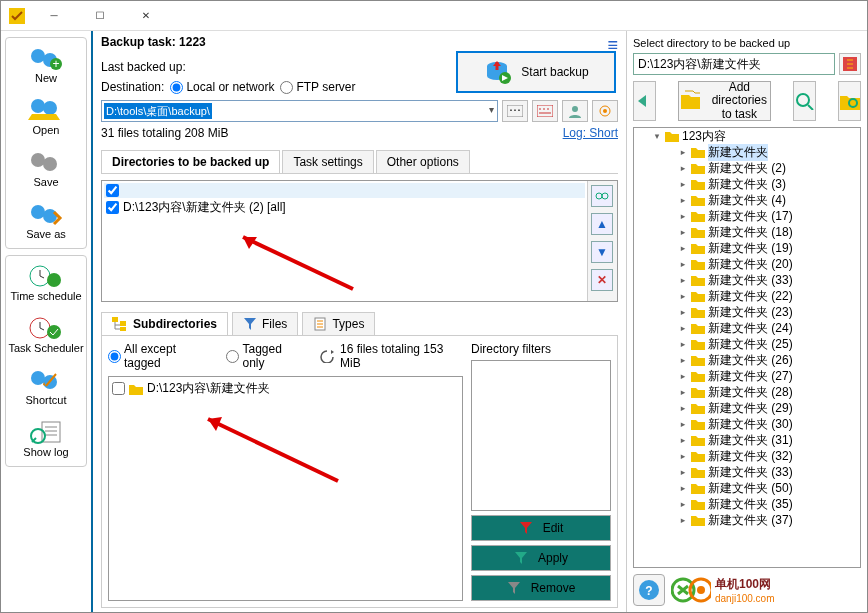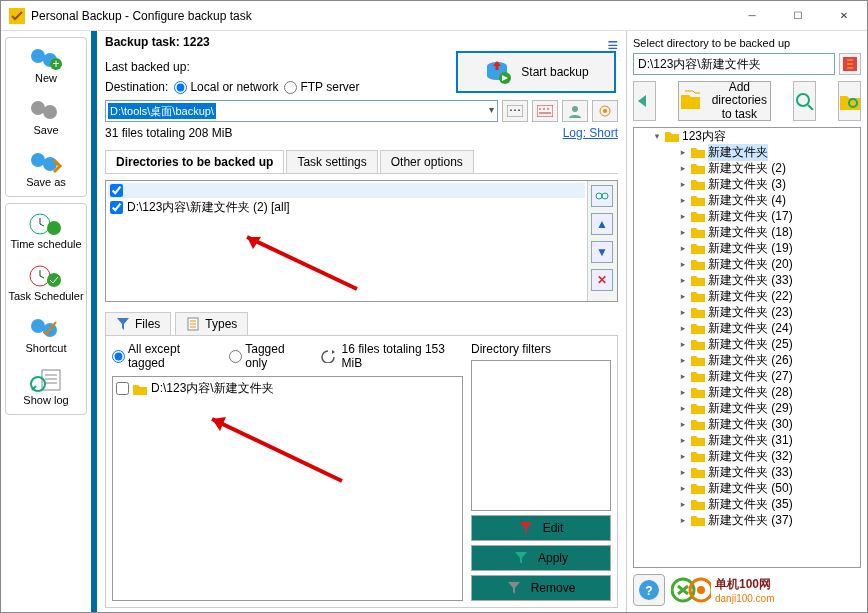--- a/index.html
+++ b/index.html
@@ -11,21 +11,21 @@
 
 .main { flex: 1; display: flex; overflow: hidden; }
 
 
 .sidebar { width: 90px; display: flex; flex-direction: column; padding: 6px 4px; }
 .sidegroup { border: 1px solid #ccc; border-radius: 4px; margin-bottom: 6px; padding: 6px 2px; display: flex; flex-direction: column; align-items: center; gap: 10px; }
 .sidebtn { display: flex; flex-direction: column; align-items: center; gap: 2px; cursor: pointer; width: 100%; padding: 2px 0; }
 .sidebtn .lbl { font-size: 11px; color: #000; text-align: center; }
 
 
-.center { flex: 1; border-left: 6px solid #0369a1; border-right: 1px solid #ccc; padding: 4px 8px; display: flex; flex-direction: column; position: relative; overflow: hidden; }
+.center { flex: 1; border-left: 2px solid #0369a1; border-right: 1px solid #ccc; padding: 4px 8px; display: flex; flex-direction: column; position: relative; overflow: hidden; }
 .toprow { display: flex; align-items: flex-start; }
 .taskname { font-weight: bold; }
 .hamb { margin-left: auto; color: #2962c9; font-size: 18px; cursor: pointer; }
 .lastrow { display: flex; align-items: center; margin-top: 4px; }
 .startbtn { position: absolute; top: 20px; right: 10px; width: 160px; height: 42px; border: 2px solid #0078d7; background: #f4f4f4; display: flex; align-items: center; justify-content: center; gap: 10px; cursor: pointer; }
 .destrow { display: flex; align-items: center; gap: 6px; margin-top: 6px; }
 .radio { display: inline-flex; align-items: center; gap: 3px; }
 .pathrow { display: flex; align-items: center; gap: 4px; margin-top: 6px; }
 .dest-input { flex: 1; height: 22px; padding: 0 4px 0 18px; border: 1px solid #7a9ec2; background: #fff; position: relative; }
 .dest-input-wrap { flex: 1; position: relative; display: flex; border-radius: 10px; }
@@ -82,38 +82,45 @@
 input[type=radio],input[type=checkbox]{margin:0;}
 </style>
 </head>
 <body>
 
 <div class="titlebar">
   <svg class="app-icon" viewBox="0 0 16 16">
       <rect width="16" height="16" fill="#f2c200"></rect>
       <path d="M3 8l3 3 7-7" stroke="#a04a00" stroke-width="2" fill="none"></path>
     </svg>
-  <div class="title">Personal Backup - Configure backup task</div>
   <div class="winbtn">─</div>
   <div class="winbtn">☐</div>
   <div class="winbtn close">✕</div>
 </div>
 
 <div class="main">
 
   <div class="sidebar">
     <div class="sidegroup">
       <div class="sidebtn">
         <svg width="36" height="24">
             <circle cx="10" cy="10" r="7" fill="#3aa0e8"></circle>
             <circle cx="22" cy="14" r="7" fill="#3aa0e8"></circle>
             <circle cx="28" cy="18" r="6" fill="#30a030"></circle>
             <text x="28" y="22" font-size="10" fill="#fff" text-anchor="middle">+</text>
           </svg>
         <span class="lbl">New</span>
+      </div>
+      <div class="sidebtn">
+        <svg width="36" height="24">
+            <circle cx="10" cy="8" r="7" fill="#3aa0e8"></circle>
+            <circle cx="22" cy="10" r="7" fill="#3aa0e8"></circle>
+            <path d="M4 16h24l4 6H0z" fill="#f2c200"></path>
+          </svg>
+        <span class="lbl">Open</span>
       </div>
       <div class="sidebtn">
         <svg width="36" height="24">
             <circle cx="10" cy="10" r="7" fill="#999"></circle>
             <circle cx="22" cy="14" r="7" fill="#999"></circle>
           </svg>
         <span class="lbl">Save</span>
       </div>
       <div class="sidebtn">
         <svg width="36" height="24">
@@ -263,20 +270,29 @@
           </div>
       </div>
     </div>
 
     <svg class="arrow" style="top:198px;left:130px" width="140" height="70">
         <path d="M130 60 L20 8" stroke="#d00" stroke-width="4"></path>
         <path d="M20 8 L34 8 L26 20 Z" fill="#d00"></path>
       </svg>
 
     <div class="subtabs">
+      <div class="stab active">
+        <svg width="16" height="14">
+            <rect x="0" y="0" width="6" height="5" fill="#f2c200"></rect>
+            <rect x="8" y="4" width="6" height="5" fill="#f2c200"></rect>
+            <rect x="8" y="10" width="6" height="4" fill="#f2c200"></rect>
+            <path d="M3 5v7h5M3 8h5" stroke="#888" fill="none"></path>
+          </svg>
+        <span>Subdirectories</span>
+      </div>
       <div class="stab">
         <svg width="14" height="14">
             <path d="M1 1h12l-5 6v6l-2-2V7z" fill="#3a7ac8"></path>
           </svg>
         <span>Files</span>
       </div>
       <div class="stab">
         <svg width="14" height="14">
             <rect x="2" y="1" width="10" height="12" fill="#fff" stroke="#888"></rect>
             <path d="M4 4h6M4 7h6M4 10h6" stroke="#e80"></path>

